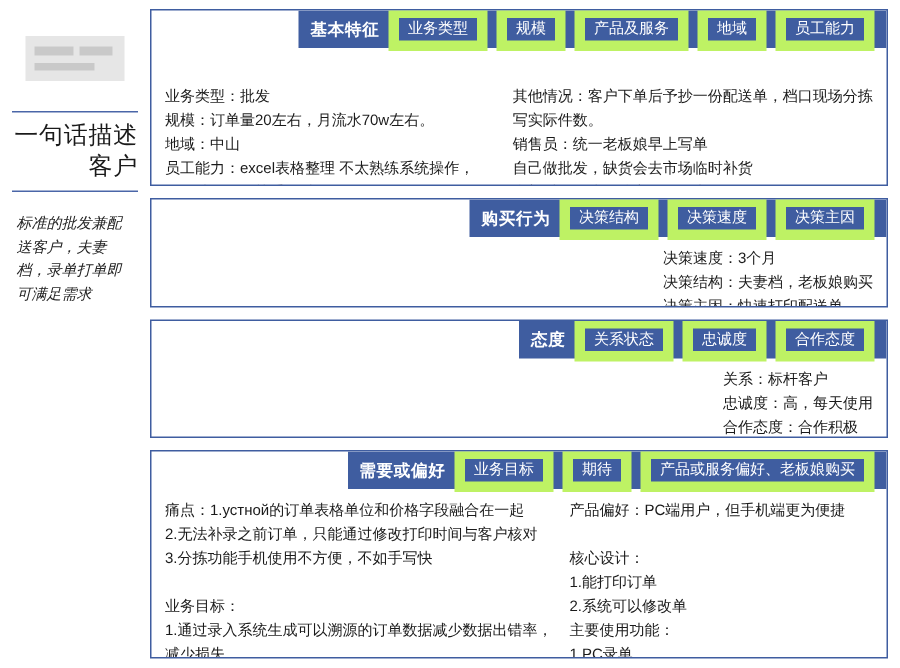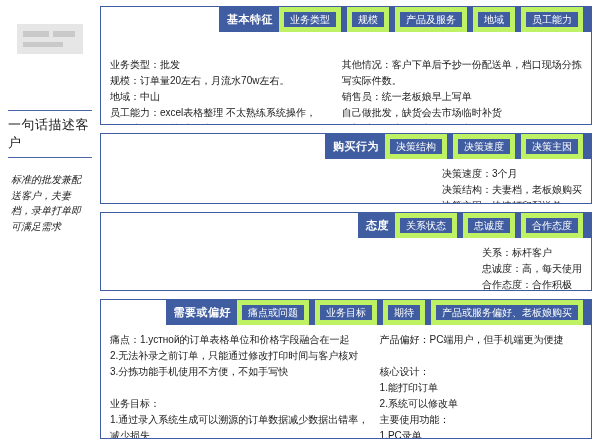--- a/index.html
+++ b/index.html
@@ -41,29 +41,28 @@
   }
   .logo-block .bar {
     position: absolute;
     background: #c9c9c9;
   }
   .logo-block .bar.b1 { left: 6px; top: 7px; width: 26px; height: 6px; }
   .logo-block .bar.b2 { left: 36px; top: 7px; width: 22px; height: 6px; }
   .logo-block .bar.b3 { left: 6px; top: 18px; width: 40px; height: 5px; }
   .left-title {
     width: 84px;
-    text-align: left;
-    font-size: 13px;
+    text-align: right;
+    font-size: 16px;
     color: #1a1a1a;
     border-top: 1px solid #4a66a8;
     border-bottom: 1px solid #4a66a8;
     padding: 5px 0;
     margin-bottom: 14px;
     letter-spacing: 0.5px;
-    margin-top: 36px;
   }
   .left-desc {
     width: 78px;
     font-size: 10px;
     line-height: 1.55;
     color: #222;
     text-align: left;
     font-style: italic;
   }
   
@@ -91,21 +90,21 @@
     min-height: 15px;
   }
   .hdr-main {
     color: #ffffff;
     font-size: 11px;
     font-weight: bold;
     letter-spacing: 0.5px;
     white-space: nowrap;
   }
   .hdr-tag {
-    border: 5px solid #bef264;
+    border: 7px solid #bef264;
     color: #ffffff;
     font-size: 10px;
     padding: 1px 6px;
     white-space: nowrap;
     line-height: 1.3;
   }
   .card-body {
     display: flex;
     padding: 7px 9px 8px 9px;
     gap: 10px;
@@ -189,21 +188,20 @@
       <div class="card-body">
         <div class="col full">关系：标杆客户
 忠诚度：高，每天使用
 合作态度：合作积极</div>
       </div>
     </div>
 
     <div class="card card-needs">
       <div class="card-header">
         <span class="hdr-main">需要或偏好</span>
-        <span class="hdr-tag">痛点或问题</span>
         <span class="hdr-tag">业务目标</span>
         <span class="hdr-tag">期待</span>
         <span class="hdr-tag">产品或服务偏好、老板娘购买</span>
       </div>
       <div class="card-body">
         <div class="col w55">痛点：1.устной的订单表格单位和价格字段融合在一起
 2.无法补录之前订单，只能通过修改打印时间与客户核对
 3.分拣功能手机使用不方便，不如手写快
 
 业务目标：

